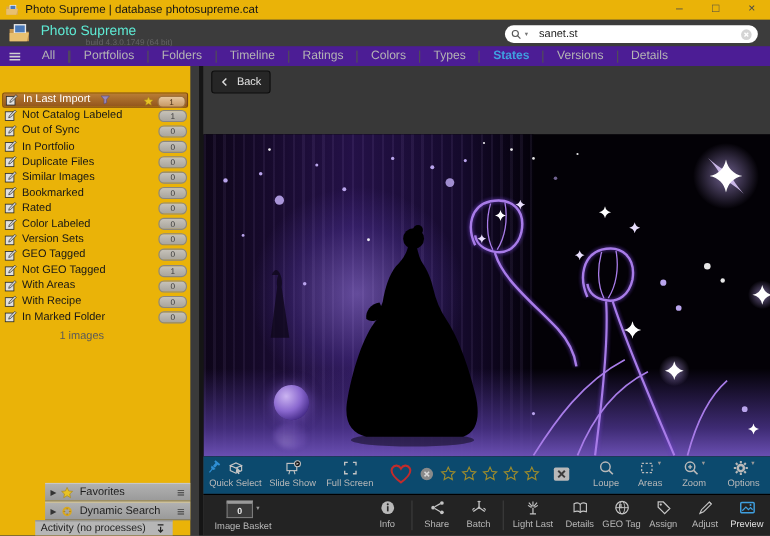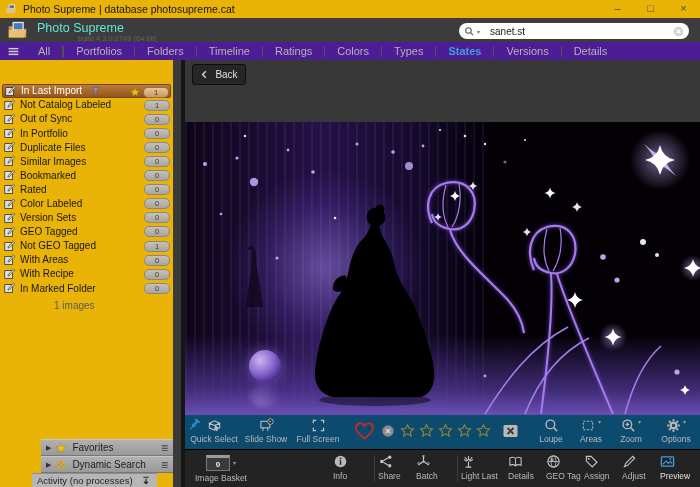--- a/index.html
+++ b/index.html
@@ -110,21 +110,21 @@
   .bottom-bar{position:absolute;left:0;right:0;top:389px;height:38px;background:#232323;
               border-top:1px solid #000;box-sizing:border-box;}
   .basket-btn{position:absolute;left:10px;top:5px;display:flex;flex-direction:column;
               align-items:center;color:#b9b9b9;font-size:8.5px;gap:2px;}
   .basket-row{display:flex;align-items:center;gap:3px;}
   .basket-icon{width:22px;height:12px;background:#3a3a3a;border:1px solid #7a7a7a;
                border-top:3px solid #9a9a9a;position:relative;}
   .basket-count{position:absolute;inset:0;display:flex;align-items:center;justify-content:center;
                 font-size:8px;color:#eee;font-weight:bold;}
   .bb-right{position:absolute;right:2px;top:4px;display:flex;align-items:flex-start;}
-  .bb-btn{display:flex;flex-direction:column;align-items:flex-start;gap:2px;color:#b9b9b9;
+  .bb-btn{display:flex;flex-direction:column;align-items:center;gap:2px;color:#b9b9b9;
           font-size:8.5px;width:38px;}
   .bb-btn.wide{width:47px;}
   .bb-btn.active{color:#e0e0e0;}
   .bb-sep{width:1px;height:27px;background:#3e3e3e;margin:1px 3px 0 3px;}
 </style>
 </head>
 <body>
 
 <div id="stage">
 

